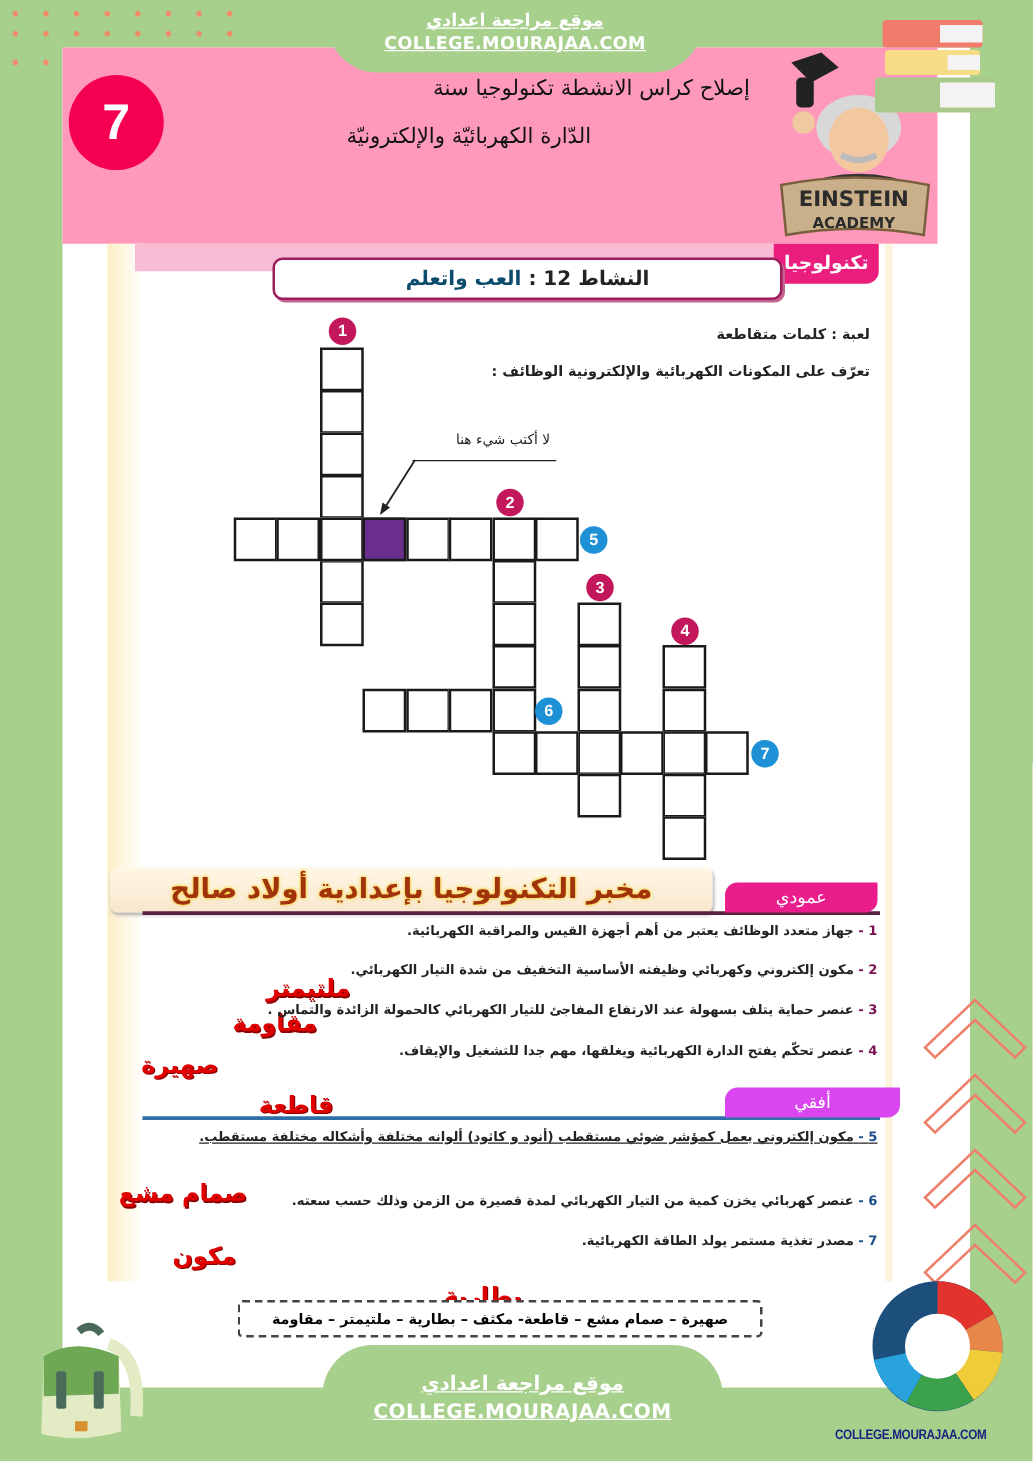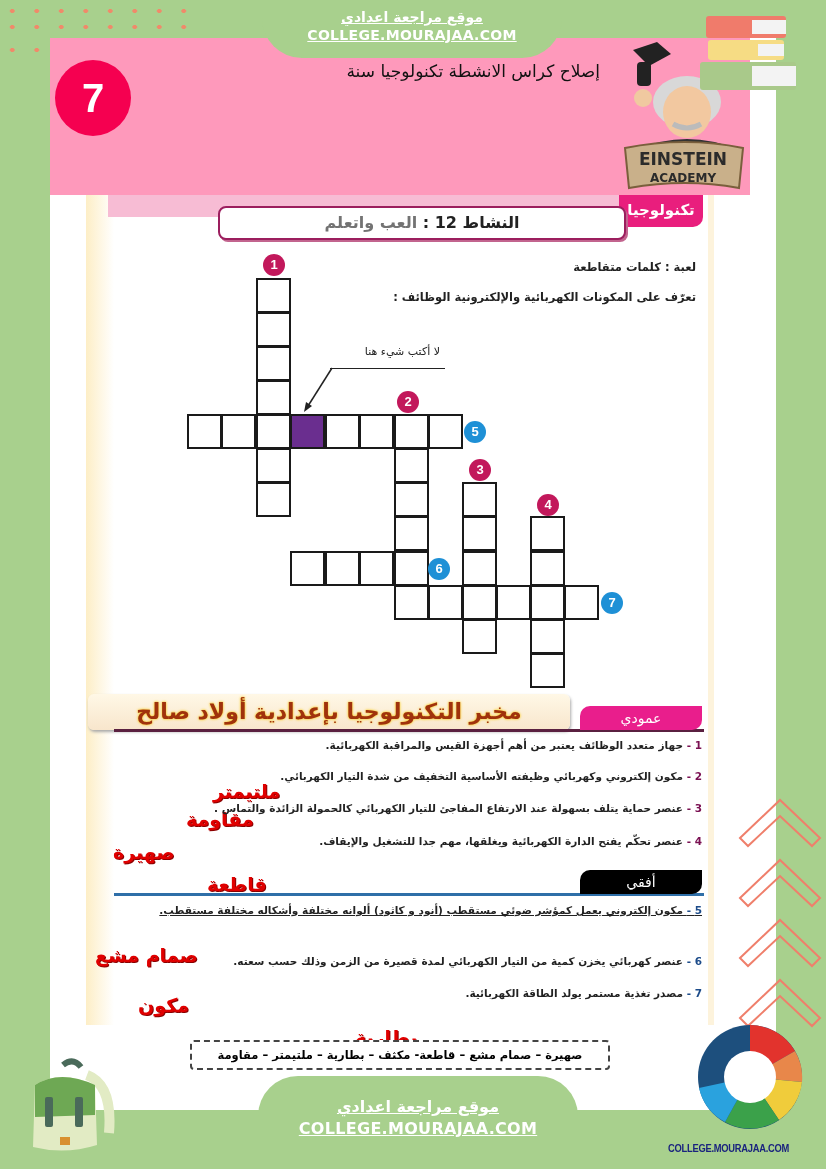--- a/index.html
+++ b/index.html
@@ -78,21 +78,21 @@
     background: #e91e7d; color: #fff; border-radius: 0 0 10px 0;
     text-align: center; font-weight: bold; font-size: 15px; line-height: 30px; direction: rtl;
   }
   .activity-box {
     position: absolute; left: 218px; top: 206px; width: 408px; height: 34px;
     border: 2px solid #9c1e5e; border-radius: 8px; background: #fff;
     box-shadow: 2px 2px 0 #c2648e;
     text-align: center; direction: rtl; font-size: 16px; line-height: 30px; font-weight: bold;
   }
   .activity-box .num { color: #222; }
-  .activity-box .name { color: #737373; }
+  .activity-box .name { color: #0c4a6e; }
 
   .intro {
     position: absolute; right: 130px; direction: rtl; text-align: right;
     font-size: 11.5px; font-weight: bold; color: #222;
   }
 
   
   .cell {
     position: absolute; width: 35px; height: 35px;
     border: 2px solid #1a1a1a; background: #fff;
@@ -178,20 +178,21 @@
 
 <a class="site-banner">
   <div class="ar">موقع مراجعة اعدادي</div>
   <div class="en">COLLEGE.MOURAJAA.COM</div>
 </a>
 
 <div class="grade-circle">7</div>
 
 <div class="header-title">
   <span class="l1">إصلاح كراس الانشطة تكنولوجيا سنة</span>
+  <span style="display:block;">الدّارة الكهربائيّة والإلكترونيّة</span>
 </div>
 
 <div class="einstein">
   <svg width="135" height="155" viewBox="0 0 135 155">
     <path d="M18 10 L42 2 L56 14 L34 26 Z" fill="#222"></path>
     <rect x="22" y="22" width="14" height="24" rx="4" fill="#222"></rect>
     <circle cx="28" cy="58" r="9" fill="#f0c9a0"></circle>
     <ellipse cx="72" cy="62" rx="34" ry="26" fill="#d8d8d8"></ellipse>
     <ellipse cx="72" cy="72" rx="24" ry="26" fill="#f2c8a0"></ellipse>
     <path d="M58 84 Q72 92 86 84" stroke="#bbb" stroke-width="5" fill="none"></path>
@@ -307,21 +308,21 @@
 </div>
 <div class="answer" style="left:113px;top:797px;">صهيرة</div>
 
 <div class="clue" style="right:124px;top:835px;">
   <span class="n">4 -</span>
   <span>عنصر تحكّم يفتح الدارة الكهربائية ويغلقها، مهم جدا للتشغيل والإيقاف.</span>
 </div>
 <div class="answer" style="left:207px;top:829px;">قاطعة</div>
 
 <div class="section-line" style="left:114px;top:893px;width:590px;background:#2f6fa8;"></div>
-<div class="section-tab" style="left:580px;top:870px;width:122px;height:24px;background:#000000;border-radius:10px 0 10px 0;line-height:24px;">أفقي</div>
+<div class="section-tab" style="left:580px;top:870px;width:140px;height:24px;background:#d946ef;border-radius:10px 0 10px 0;line-height:24px;">أفقي</div>
 
 <div class="answer" style="left:95px;top:900px;">صمام مشع</div>
 <div class="clue" style="right:124px;top:904px;text-decoration:underline;">
   <span class="nh">5 -</span>
   <span>مكون إلكتروني يعمل كمؤشر ضوئي مستقطب (أنود و كاثود) ألوانه مختلفة وأشكاله مختلفة مستقطب.</span>
 </div>
 
 <div class="clue" style="right:124px;top:955px;">
   <span class="nh">6 -</span>
   <span>عنصر كهربائي يخزن كمية من التيار الكهربائي لمدة قصيرة من الزمن وذلك حسب سعته.</span>

